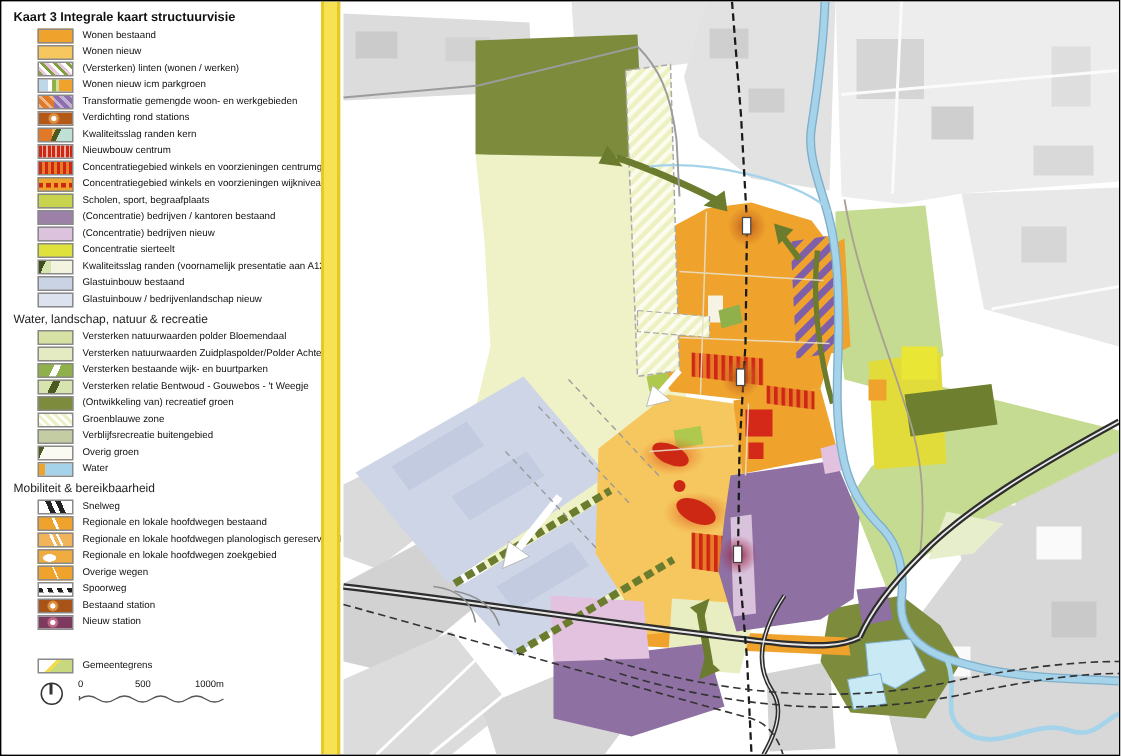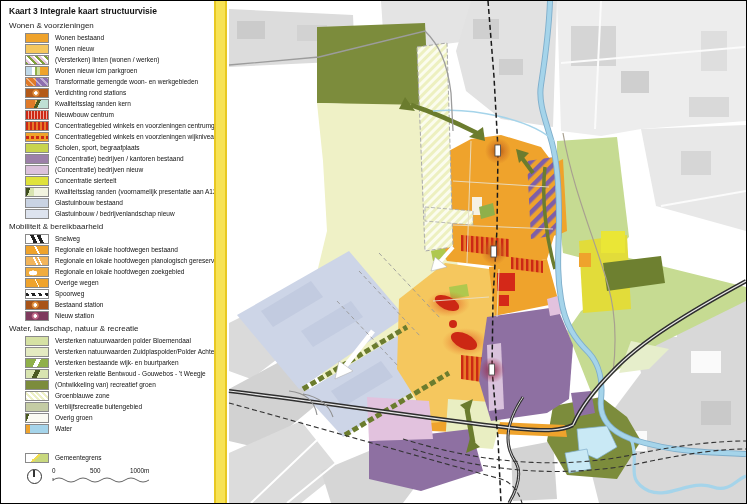--- a/index.html
+++ b/index.html
@@ -64,21 +64,20 @@
 </style>
 </head>
 <body>
 
 <div class="stage">
 
   <div class="legend">
     <div class="title">Kaart 3 Integrale kaart structuurvisie</div>
 
     <div class="sec">
-      <div class="sec-h">Wonen &amp; voorzieningen</div>
       <div class="rows">
     <div class="row">
       <span class="sw s-wonen-bestaand"></span>
       <span class="lbl">Wonen bestaand</span>
     </div>
 
     <div class="row">
       <span class="sw s-wonen-nieuw"></span>
       <span class="lbl">Wonen nieuw</span>
     </div>
@@ -152,20 +151,69 @@
     </div>
 
     <div class="row">
       <span class="sw s-glas-bestaand"></span>
       <span class="lbl">Glastuinbouw bestaand</span>
     </div>
 
     <div class="row">
       <span class="sw s-glas-nieuw"></span>
       <span class="lbl">Glastuinbouw / bedrijvenlandschap nieuw</span>
+    </div>
+  </div>
+    </div>
+    <div class="sec">
+      <div class="sec-h">Water, landschap, natuur &amp; recreatie</div>
+      <div class="rows">
+    <div class="row">
+      <span class="sw s-natuur-bloemendaal"></span>
+      <span class="lbl">Versterken natuurwaarden polder Bloemendaal</span>
+    </div>
+
+    <div class="row">
+      <span class="sw s-natuur-zuidplas"></span>
+      <span class="lbl">Versterken natuurwaarden Zuidplaspolder/Polder Achterof</span>
+    </div>
+
+    <div class="row">
+      <span class="sw s-parken"></span>
+      <span class="lbl">Versterken bestaande wijk- en buurtparken</span>
+    </div>
+
+    <div class="row">
+      <span class="sw s-relatie"></span>
+      <span class="lbl">Versterken relatie Bentwoud - Gouwebos - 't Weegje</span>
+    </div>
+
+    <div class="row">
+      <span class="sw s-recreatief"></span>
+      <span class="lbl">(Ontwikkeling van) recreatief groen</span>
+    </div>
+
+    <div class="row">
+      <span class="sw s-groenblauw"></span>
+      <span class="lbl">Groenblauwe zone</span>
+    </div>
+
+    <div class="row">
+      <span class="sw s-verblijf"></span>
+      <span class="lbl">Verblijfsrecreatie buitengebied</span>
+    </div>
+
+    <div class="row">
+      <span class="sw s-overig-groen"></span>
+      <span class="lbl">Overig groen</span>
+    </div>
+
+    <div class="row">
+      <span class="sw s-water"></span>
+      <span class="lbl">Water</span>
     </div>
   </div>
     </div>
     <div class="sec">
       <div class="sec-h">Mobiliteit &amp; bereikbaarheid</div>
       <div class="rows">
     <div class="row">
       <span class="sw s-snelweg"></span>
       <span class="lbl">Snelweg</span>
     </div>
@@ -196,69 +244,20 @@
     </div>
 
     <div class="row">
       <span class="sw s-station-bestaand"></span>
       <span class="lbl">Bestaand station</span>
     </div>
 
     <div class="row">
       <span class="sw s-station-nieuw"></span>
       <span class="lbl">Nieuw station</span>
-    </div>
-  </div>
-    </div>
-    <div class="sec">
-      <div class="sec-h">Water, landschap, natuur &amp; recreatie</div>
-      <div class="rows">
-    <div class="row">
-      <span class="sw s-natuur-bloemendaal"></span>
-      <span class="lbl">Versterken natuurwaarden polder Bloemendaal</span>
-    </div>
-
-    <div class="row">
-      <span class="sw s-natuur-zuidplas"></span>
-      <span class="lbl">Versterken natuurwaarden Zuidplaspolder/Polder Achterof</span>
-    </div>
-
-    <div class="row">
-      <span class="sw s-parken"></span>
-      <span class="lbl">Versterken bestaande wijk- en buurtparken</span>
-    </div>
-
-    <div class="row">
-      <span class="sw s-relatie"></span>
-      <span class="lbl">Versterken relatie Bentwoud - Gouwebos - 't Weegje</span>
-    </div>
-
-    <div class="row">
-      <span class="sw s-recreatief"></span>
-      <span class="lbl">(Ontwikkeling van) recreatief groen</span>
-    </div>
-
-    <div class="row">
-      <span class="sw s-groenblauw"></span>
-      <span class="lbl">Groenblauwe zone</span>
-    </div>
-
-    <div class="row">
-      <span class="sw s-verblijf"></span>
-      <span class="lbl">Verblijfsrecreatie buitengebied</span>
-    </div>
-
-    <div class="row">
-      <span class="sw s-overig-groen"></span>
-      <span class="lbl">Overig groen</span>
-    </div>
-
-    <div class="row">
-      <span class="sw s-water"></span>
-      <span class="lbl">Water</span>
     </div>
   </div>
     </div>
 
     <div class="row boundary-row">
       <span class="sw s-gemeentegrens"></span>
       <span class="lbl">Gemeentegrens</span>
     </div>
 
     <div class="scale-row">

